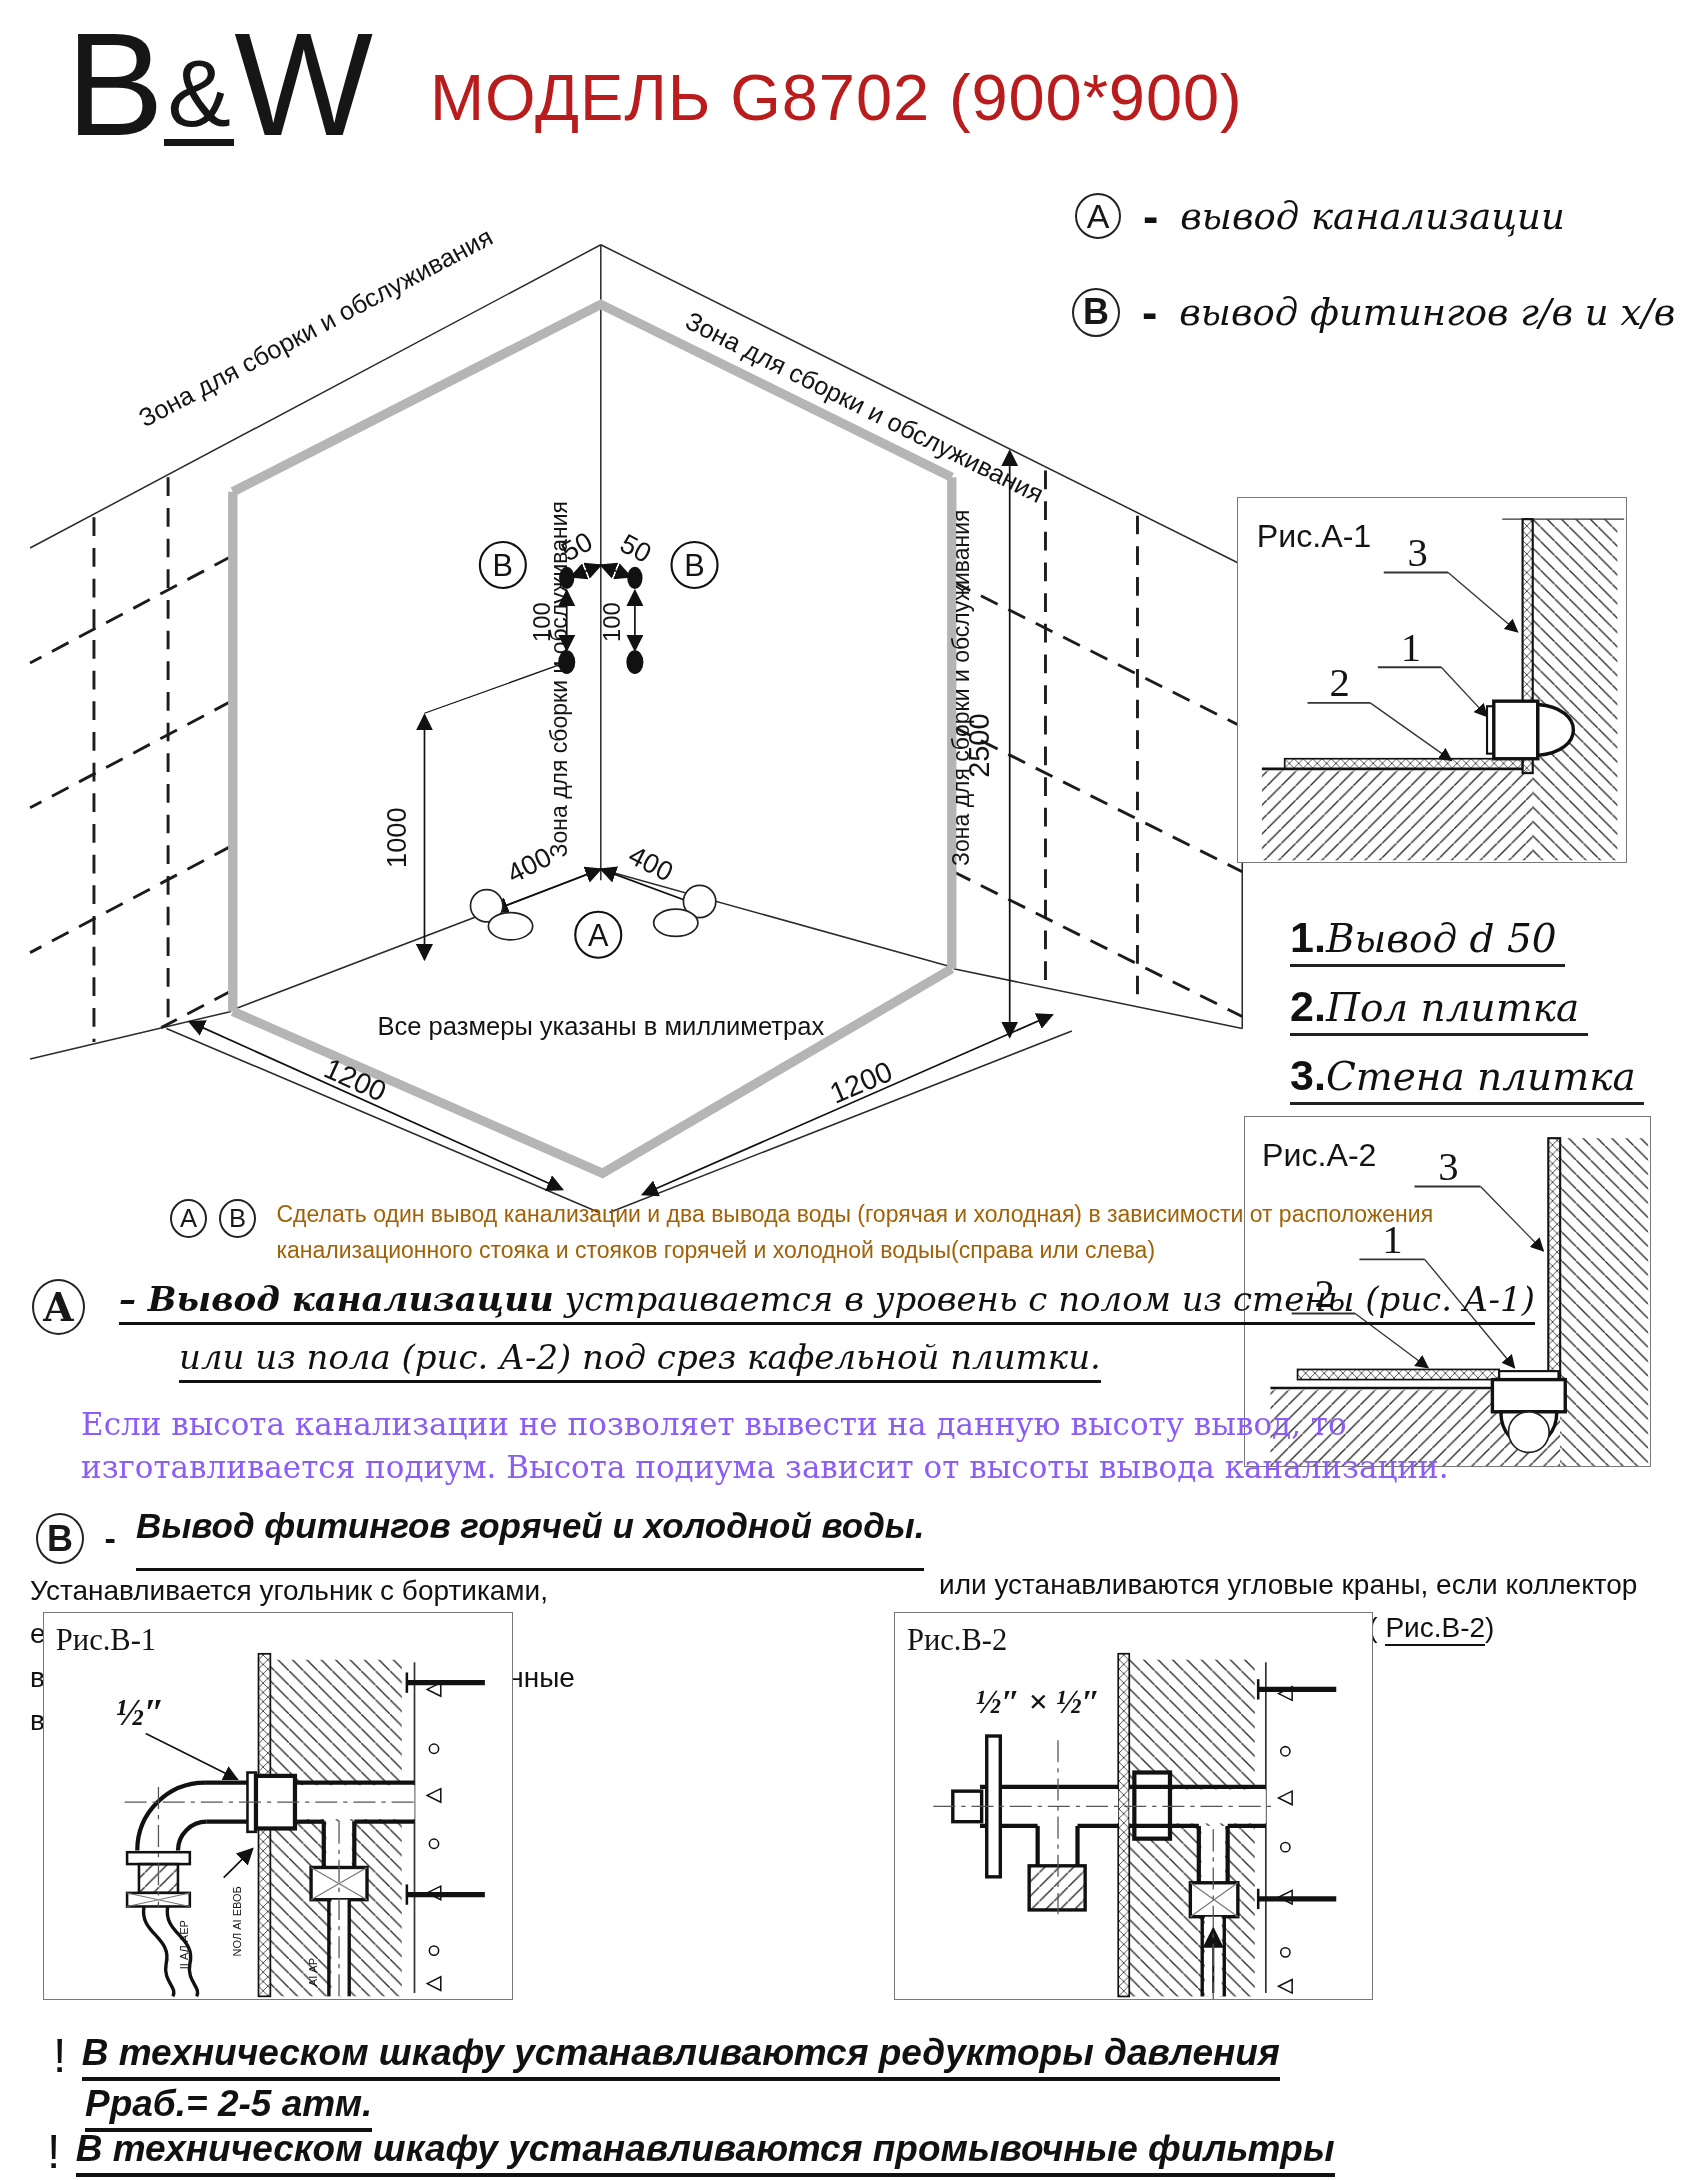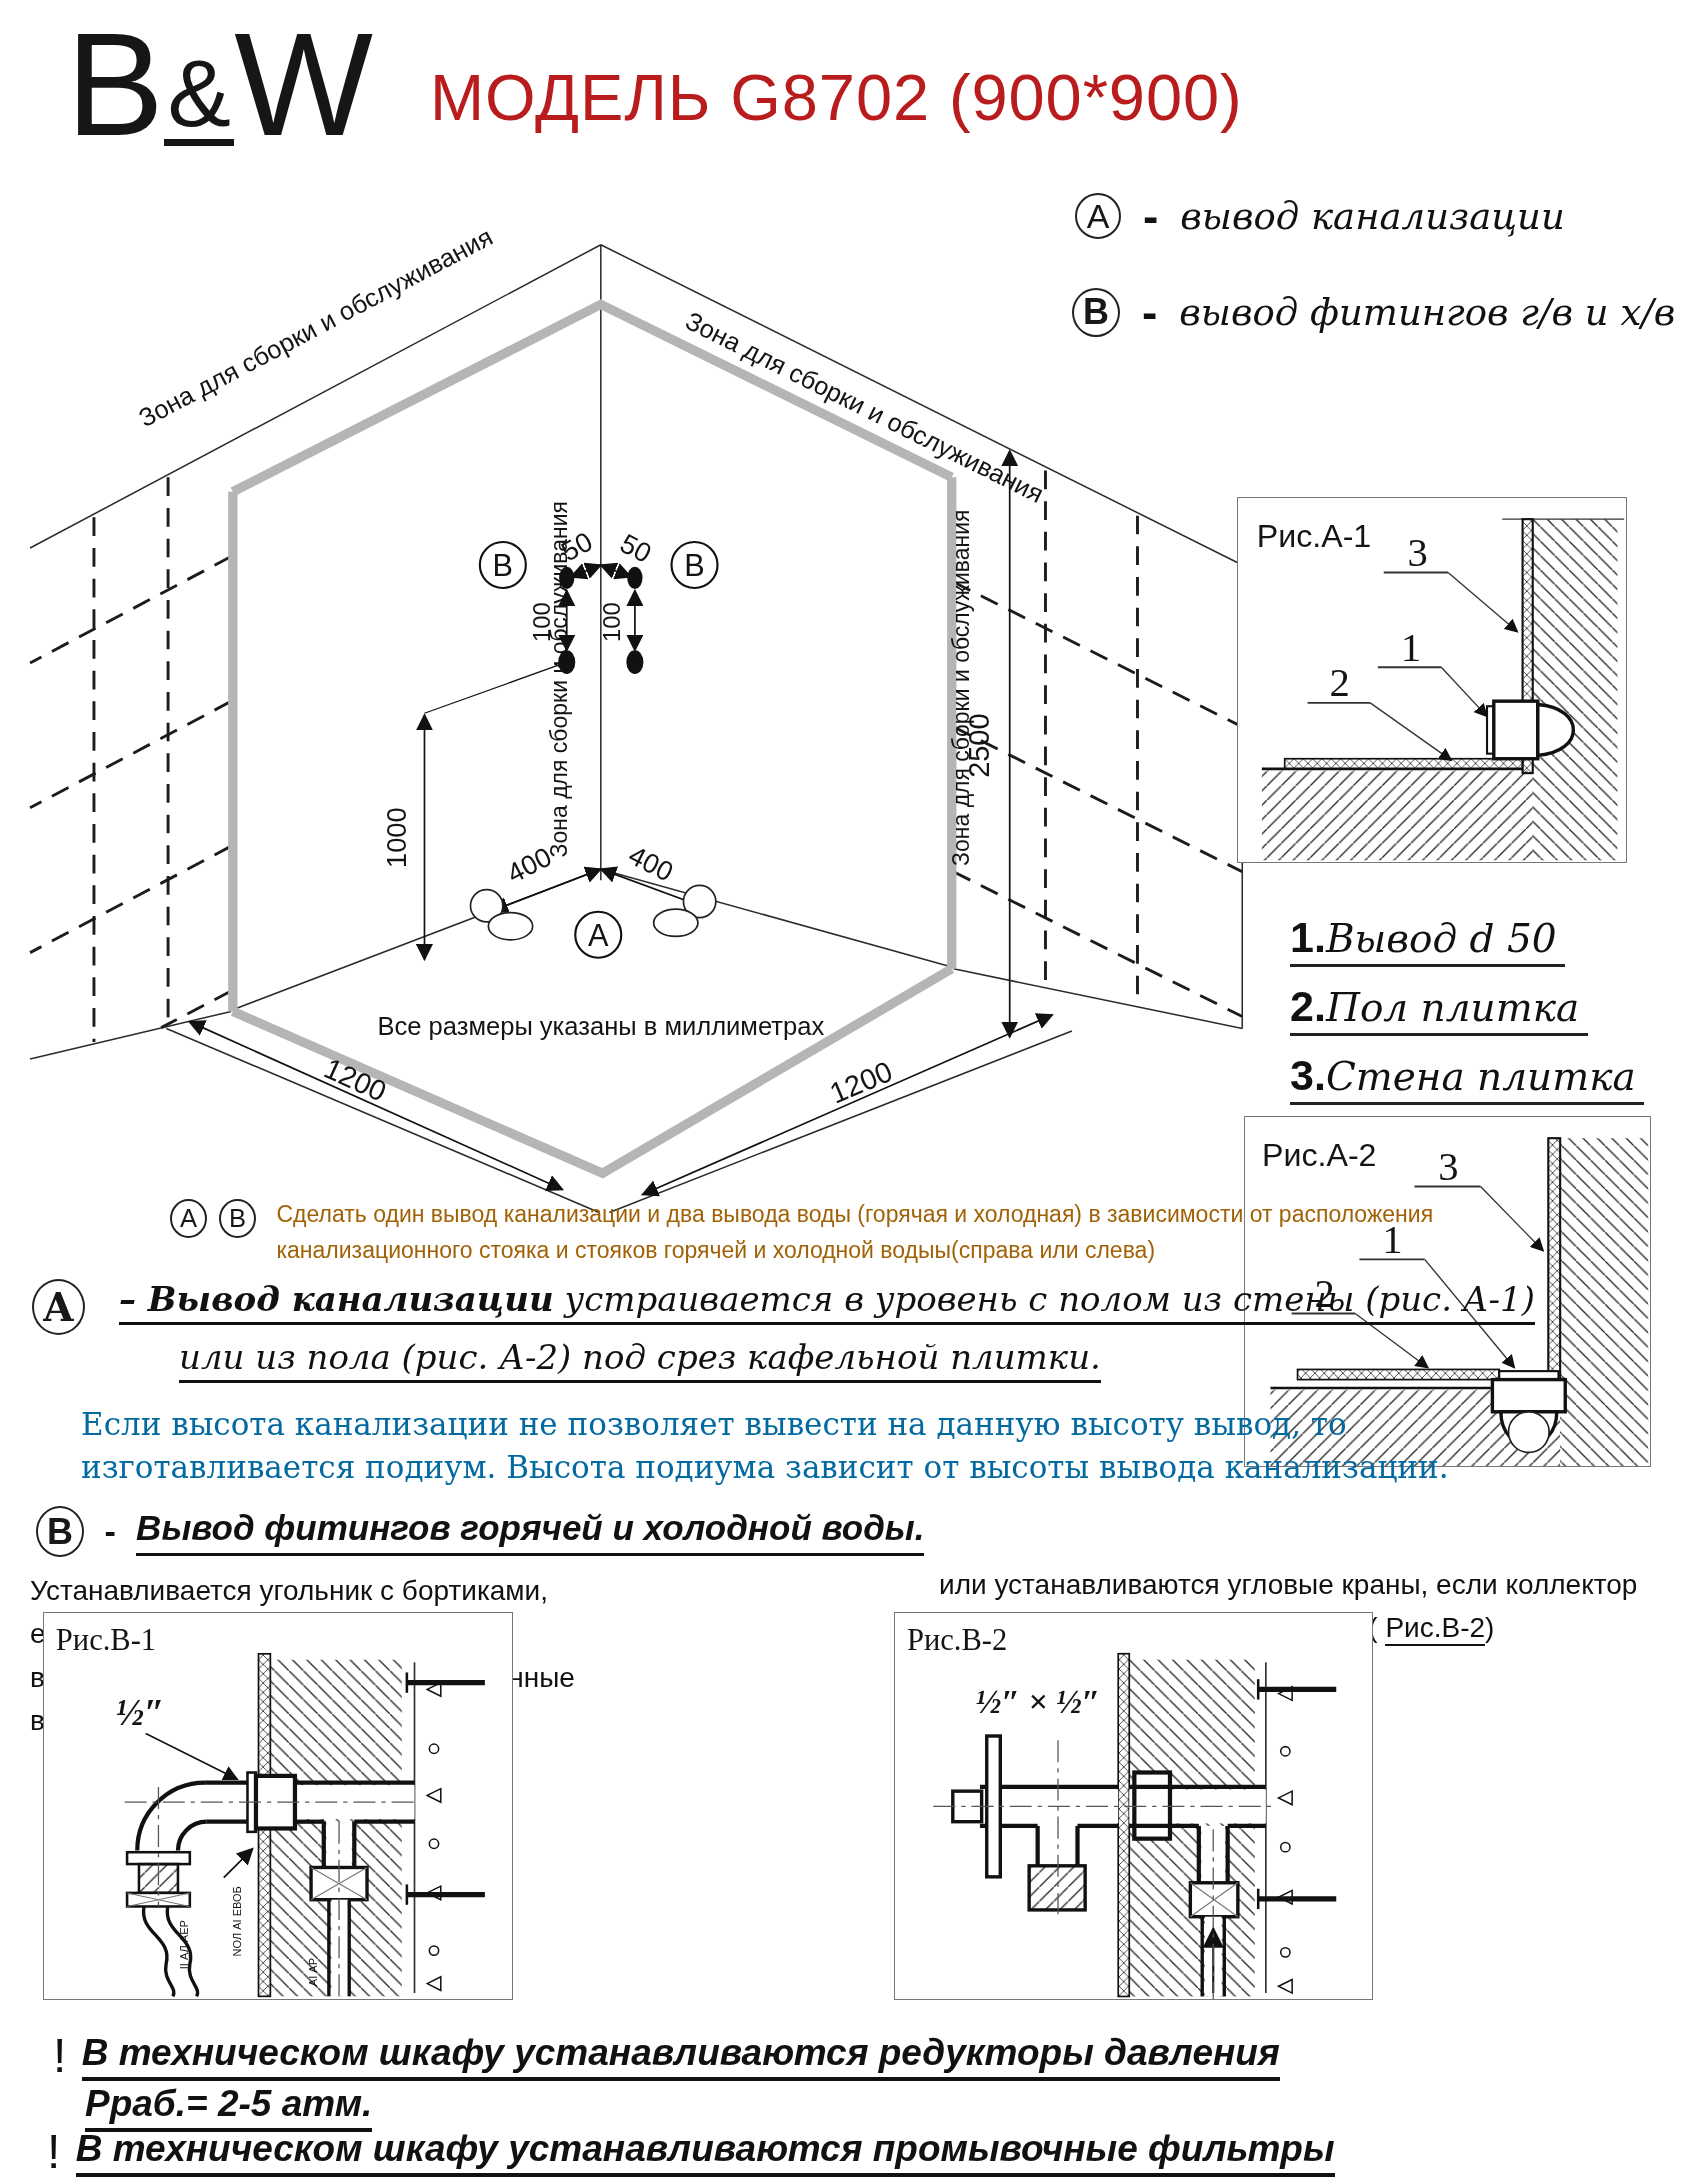--- a/index.html
+++ b/index.html
@@ -22,24 +22,24 @@
   
   .plist-row{display:flex;align-items:baseline;border-bottom:3.4px solid #222;padding-bottom:1.7px;margin-bottom:15.3px;width:max-content;padding-right:8.5px;}
   .plist-num{font-size:43px;font-weight:bold;font-family:"Liberation Sans",sans-serif;}
   .plist-txt{font-size:39px;font-family:"DejaVu Serif",serif;font-style:italic;white-space:nowrap;}
   
   .noteab{display:flex;gap:12px;}
   .noteab-text{font-size:23px;line-height:1.55;color:#a16207;}
   
   .secA-line{font-family:"DejaVu Serif",serif;font-style:italic;font-size:34px;white-space:nowrap;
              border-bottom:3.4px solid #111;padding-bottom:3px;width:max-content;}
-  .secA-body{font-family:"DejaVu Serif",serif;font-size:31px;line-height:1.4;white-space:nowrap;color:#0369a1;}
+  .secA-body{font-family:"DejaVu Serif",serif;font-size:31px;line-height:1.4;white-space:nowrap;color:#8b5cf6;}
   
   .secB-head{font-family:"Liberation Sans",sans-serif;font-weight:bold;font-style:italic;font-size:35px;
-             border-bottom:3.4px solid #111;padding-bottom:5px;white-space:nowrap;width:max-content;}
+             border-bottom:3.4px solid #111;padding-bottom:22px;white-space:nowrap;width:max-content;}
   .colTxt{font-size:28px;line-height:1.55;color:#111;}
   .rlink{border-bottom:2.6px solid #111;padding-bottom:0.9px;}
   
   .figbox{border:1.7px solid #777;background:#fff;box-sizing:border-box;}
   
   .warn-line{display:flex;align-items:flex-start;gap:15.3px;}
   .warn-mark{font-size:48px;font-weight:400;line-height:1;}
   .warn-txt{font-family:"Liberation Sans",sans-serif;font-weight:bold;font-style:italic;font-size:37px;
             border-bottom:4.3px solid #111;padding-bottom:3.4px;white-space:nowrap;}
   svg text{font-family:"Liberation Sans",sans-serif;fill:#141414;}

